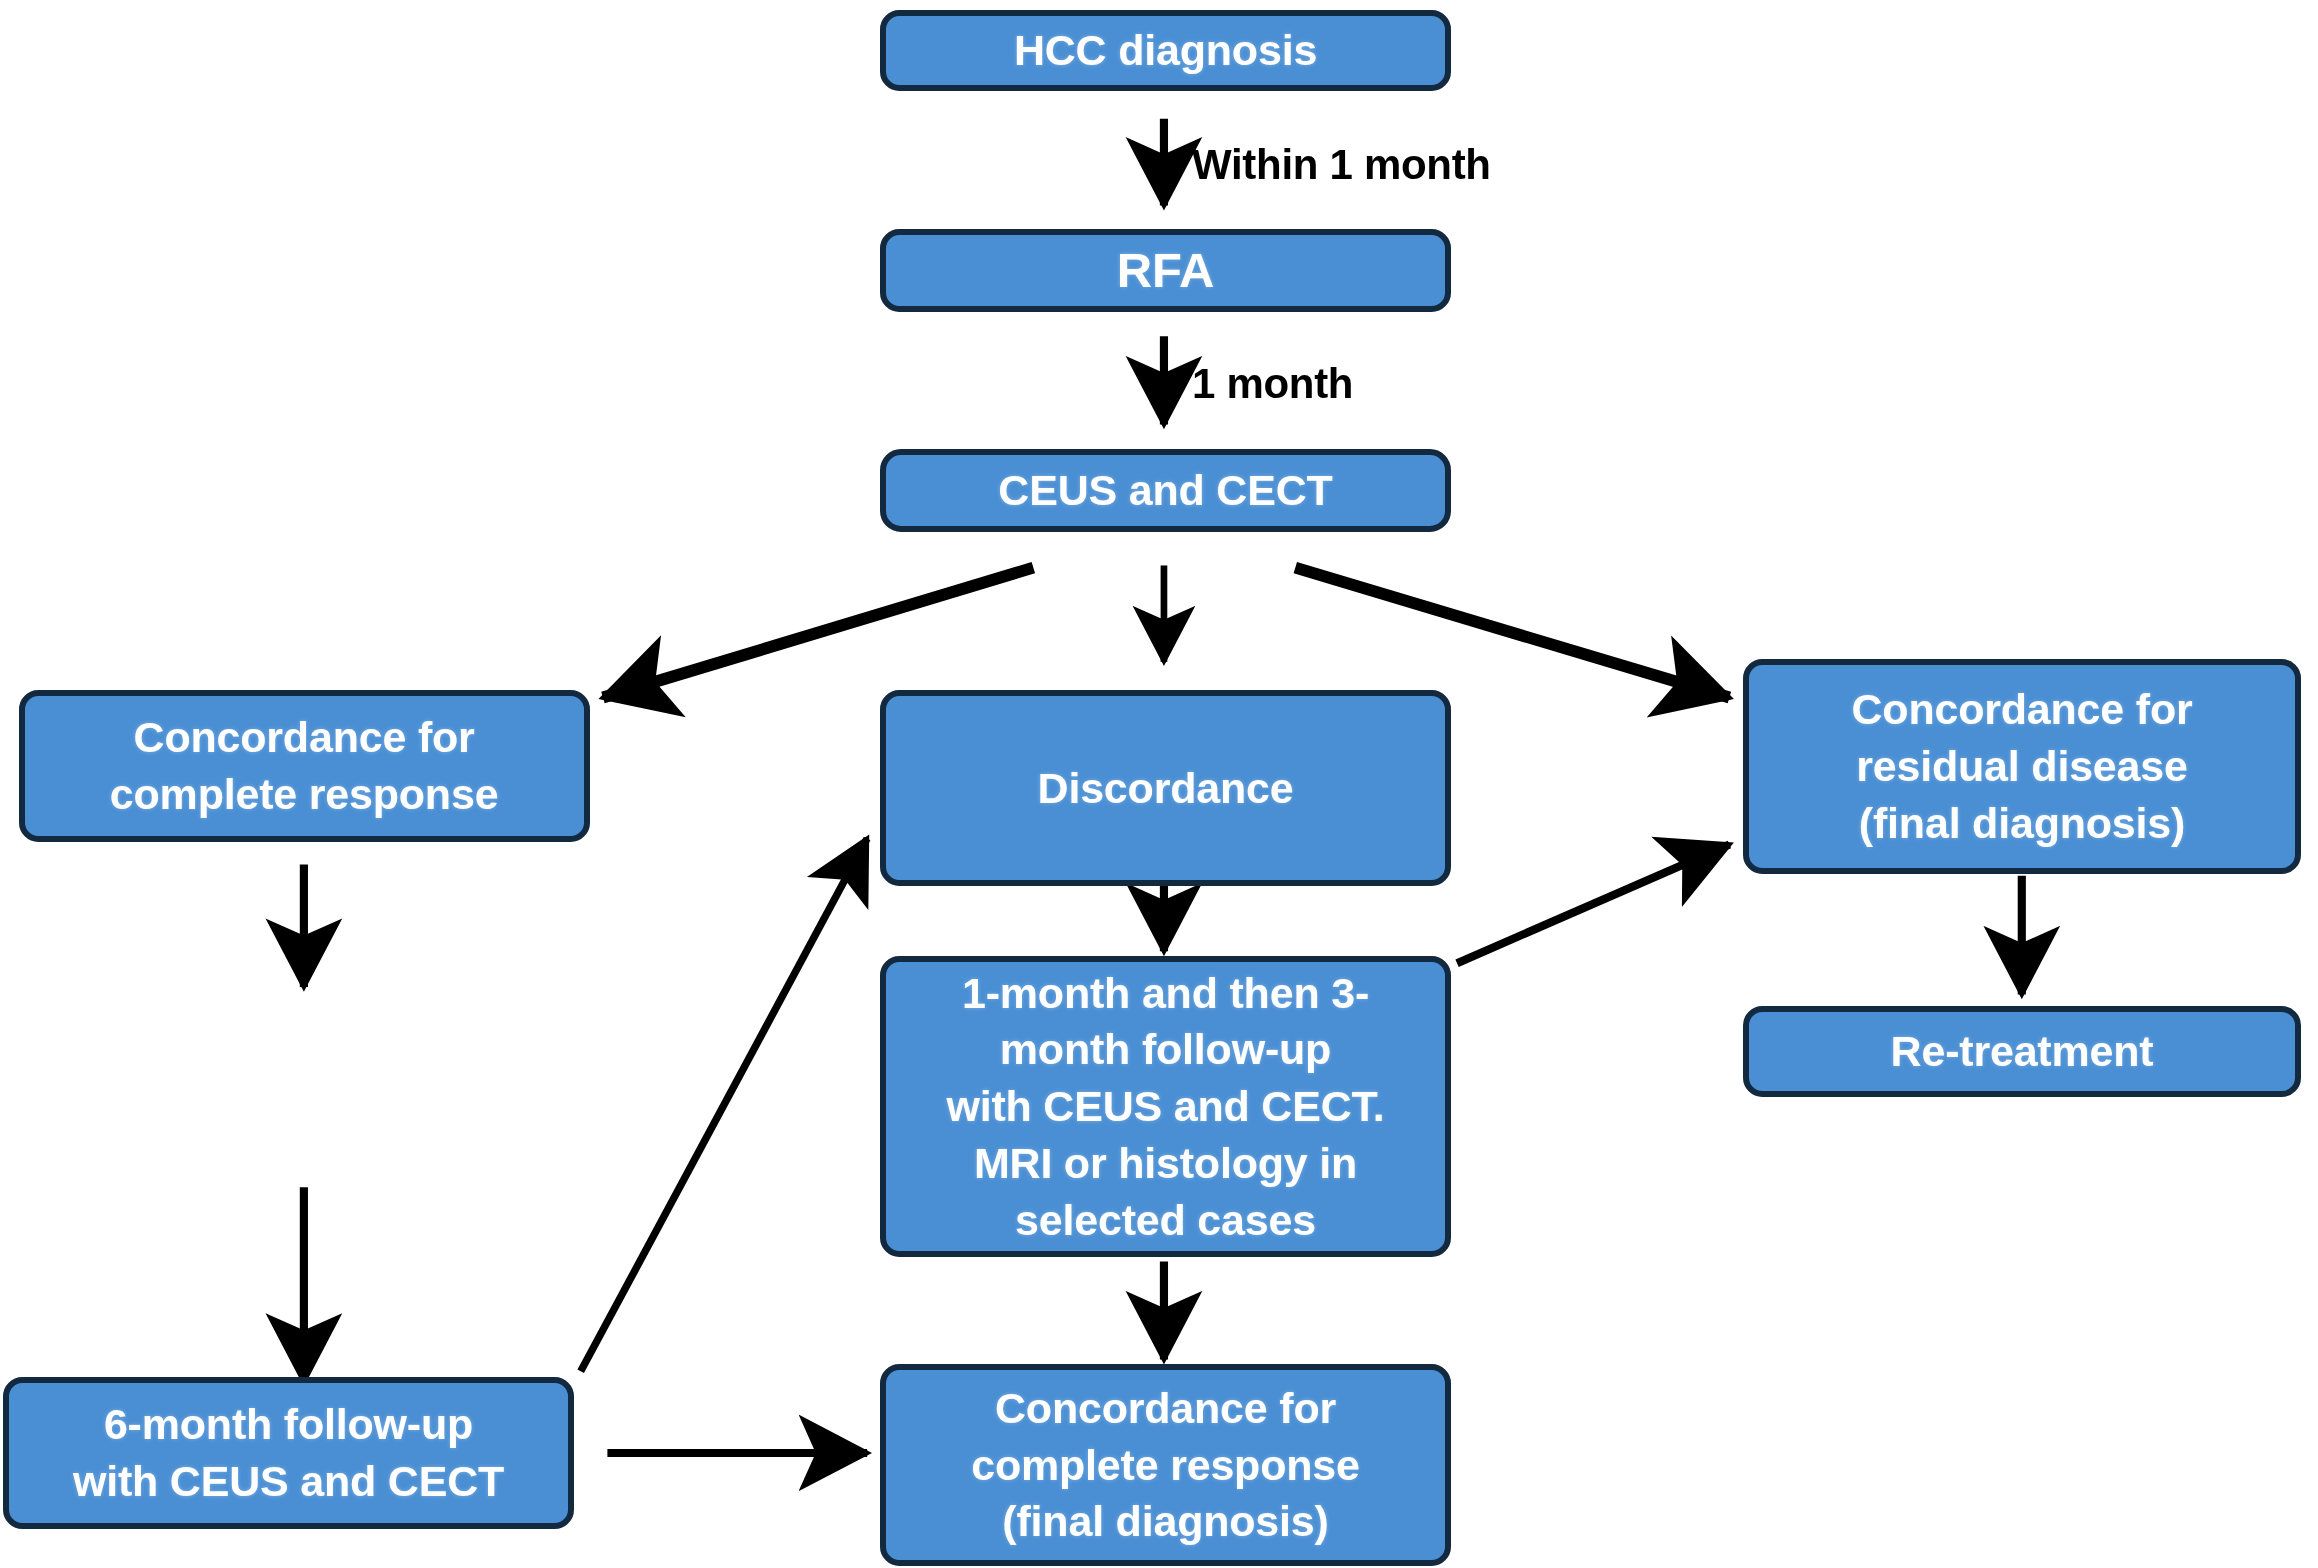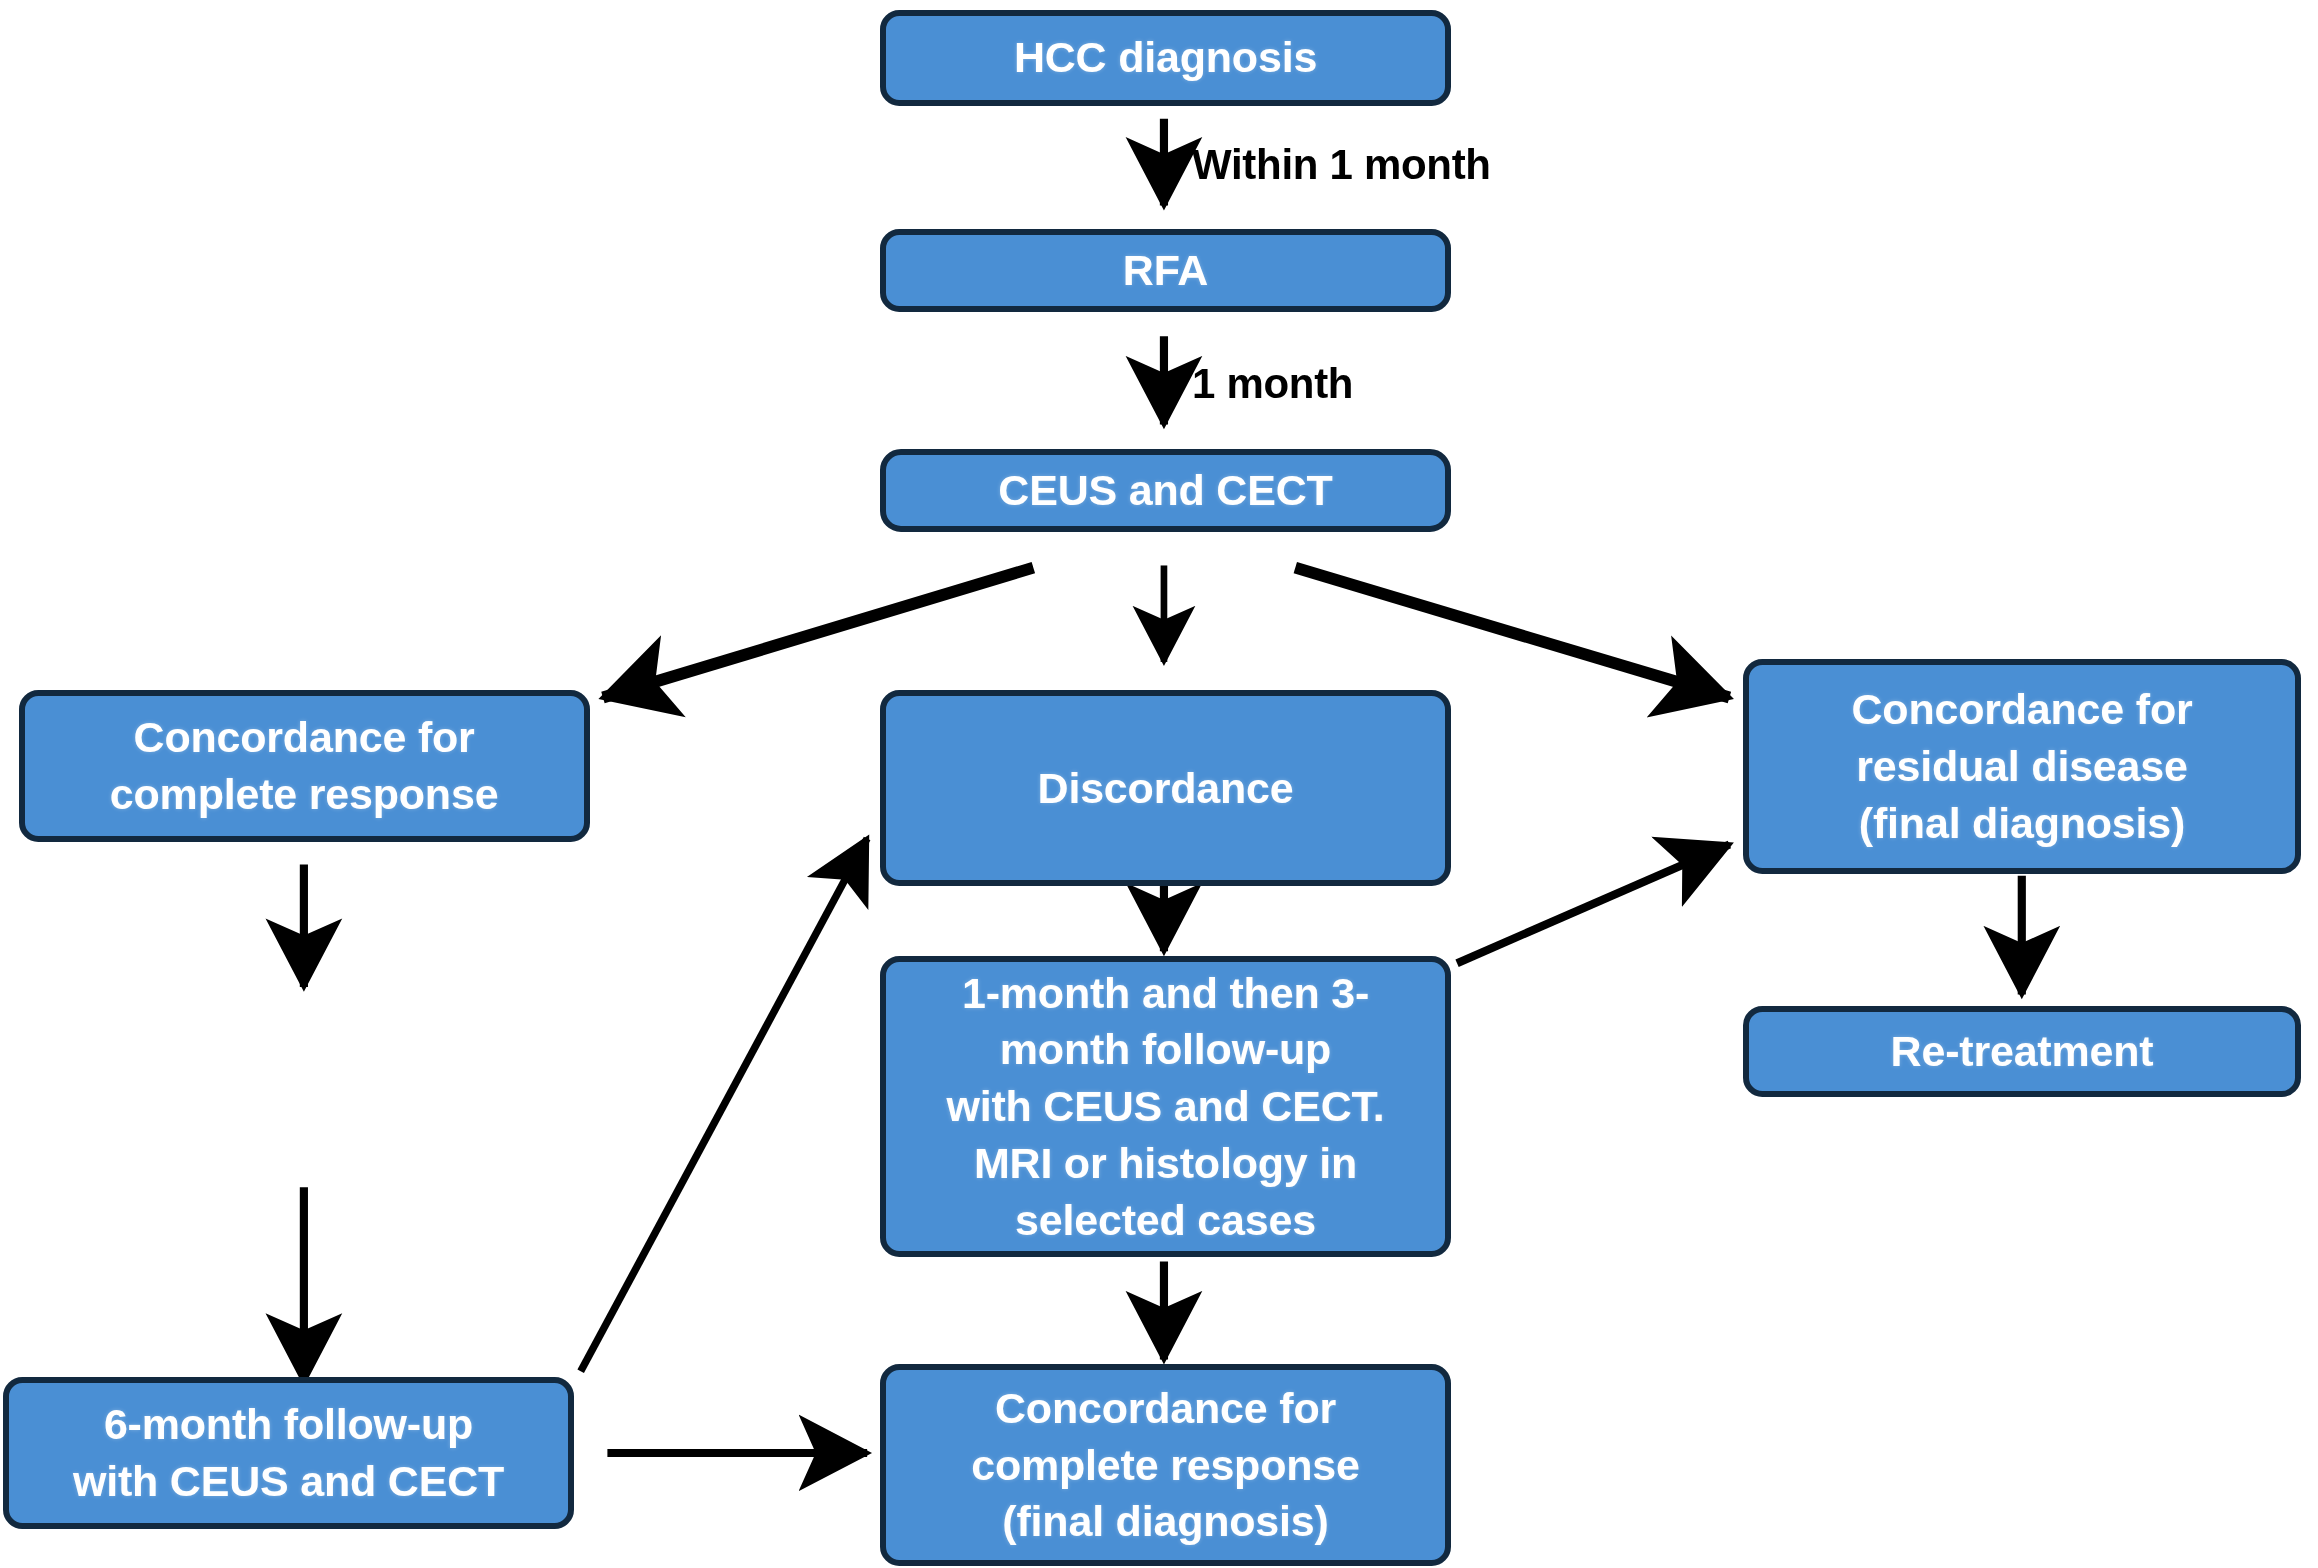--- a/index.html
+++ b/index.html
@@ -93,25 +93,25 @@
 
     <line x1="1568" y1="1700" x2="1568" y2="1832" stroke="#000000" stroke-width="11" marker-end="url(#ah-thin)"></line>
 
     <line x1="2724" y1="1180" x2="2724" y2="1340" stroke="#000000" stroke-width="11" marker-end="url(#ah-thin)"></line>
   </svg>
 
   <div class="edge-label" style="left:1192px; top:141px; font-size:42px;">Within 1 month</div>
 
   <div class="edge-label" style="left:1192px; top:360px; font-size:42px;">1 month</div>
 
-  <div class="node" style="left:880px; top:9.6px; width:571px; height:96px; font-size:43px;">
+  <div class="node" style="left:880px; top:9.6px; width:571px; height:81px; font-size:43px;">
     <span class="node-text">HCC diagnosis</span>
   </div>
 
-  <div class="node" style="left:880px; top:229px; width:571px; height:83px; font-size:43px;">
+  <div class="node" style="left:880px; top:229px; width:571px; height:83px; font-size:49px;">
     <span class="node-text">RFA</span>
   </div>
 
   <div class="node" style="left:880px; top:449px; width:571px; height:83px; font-size:43px;border-radius:21px;">
     <span class="node-text">CEUS and CECT</span>
   </div>
 
   <div class="node" style="left:18.6px; top:690px; width:571px; height:152px; font-size:43px;">
     <span class="node-text">Concordance for
 complete response</span>

